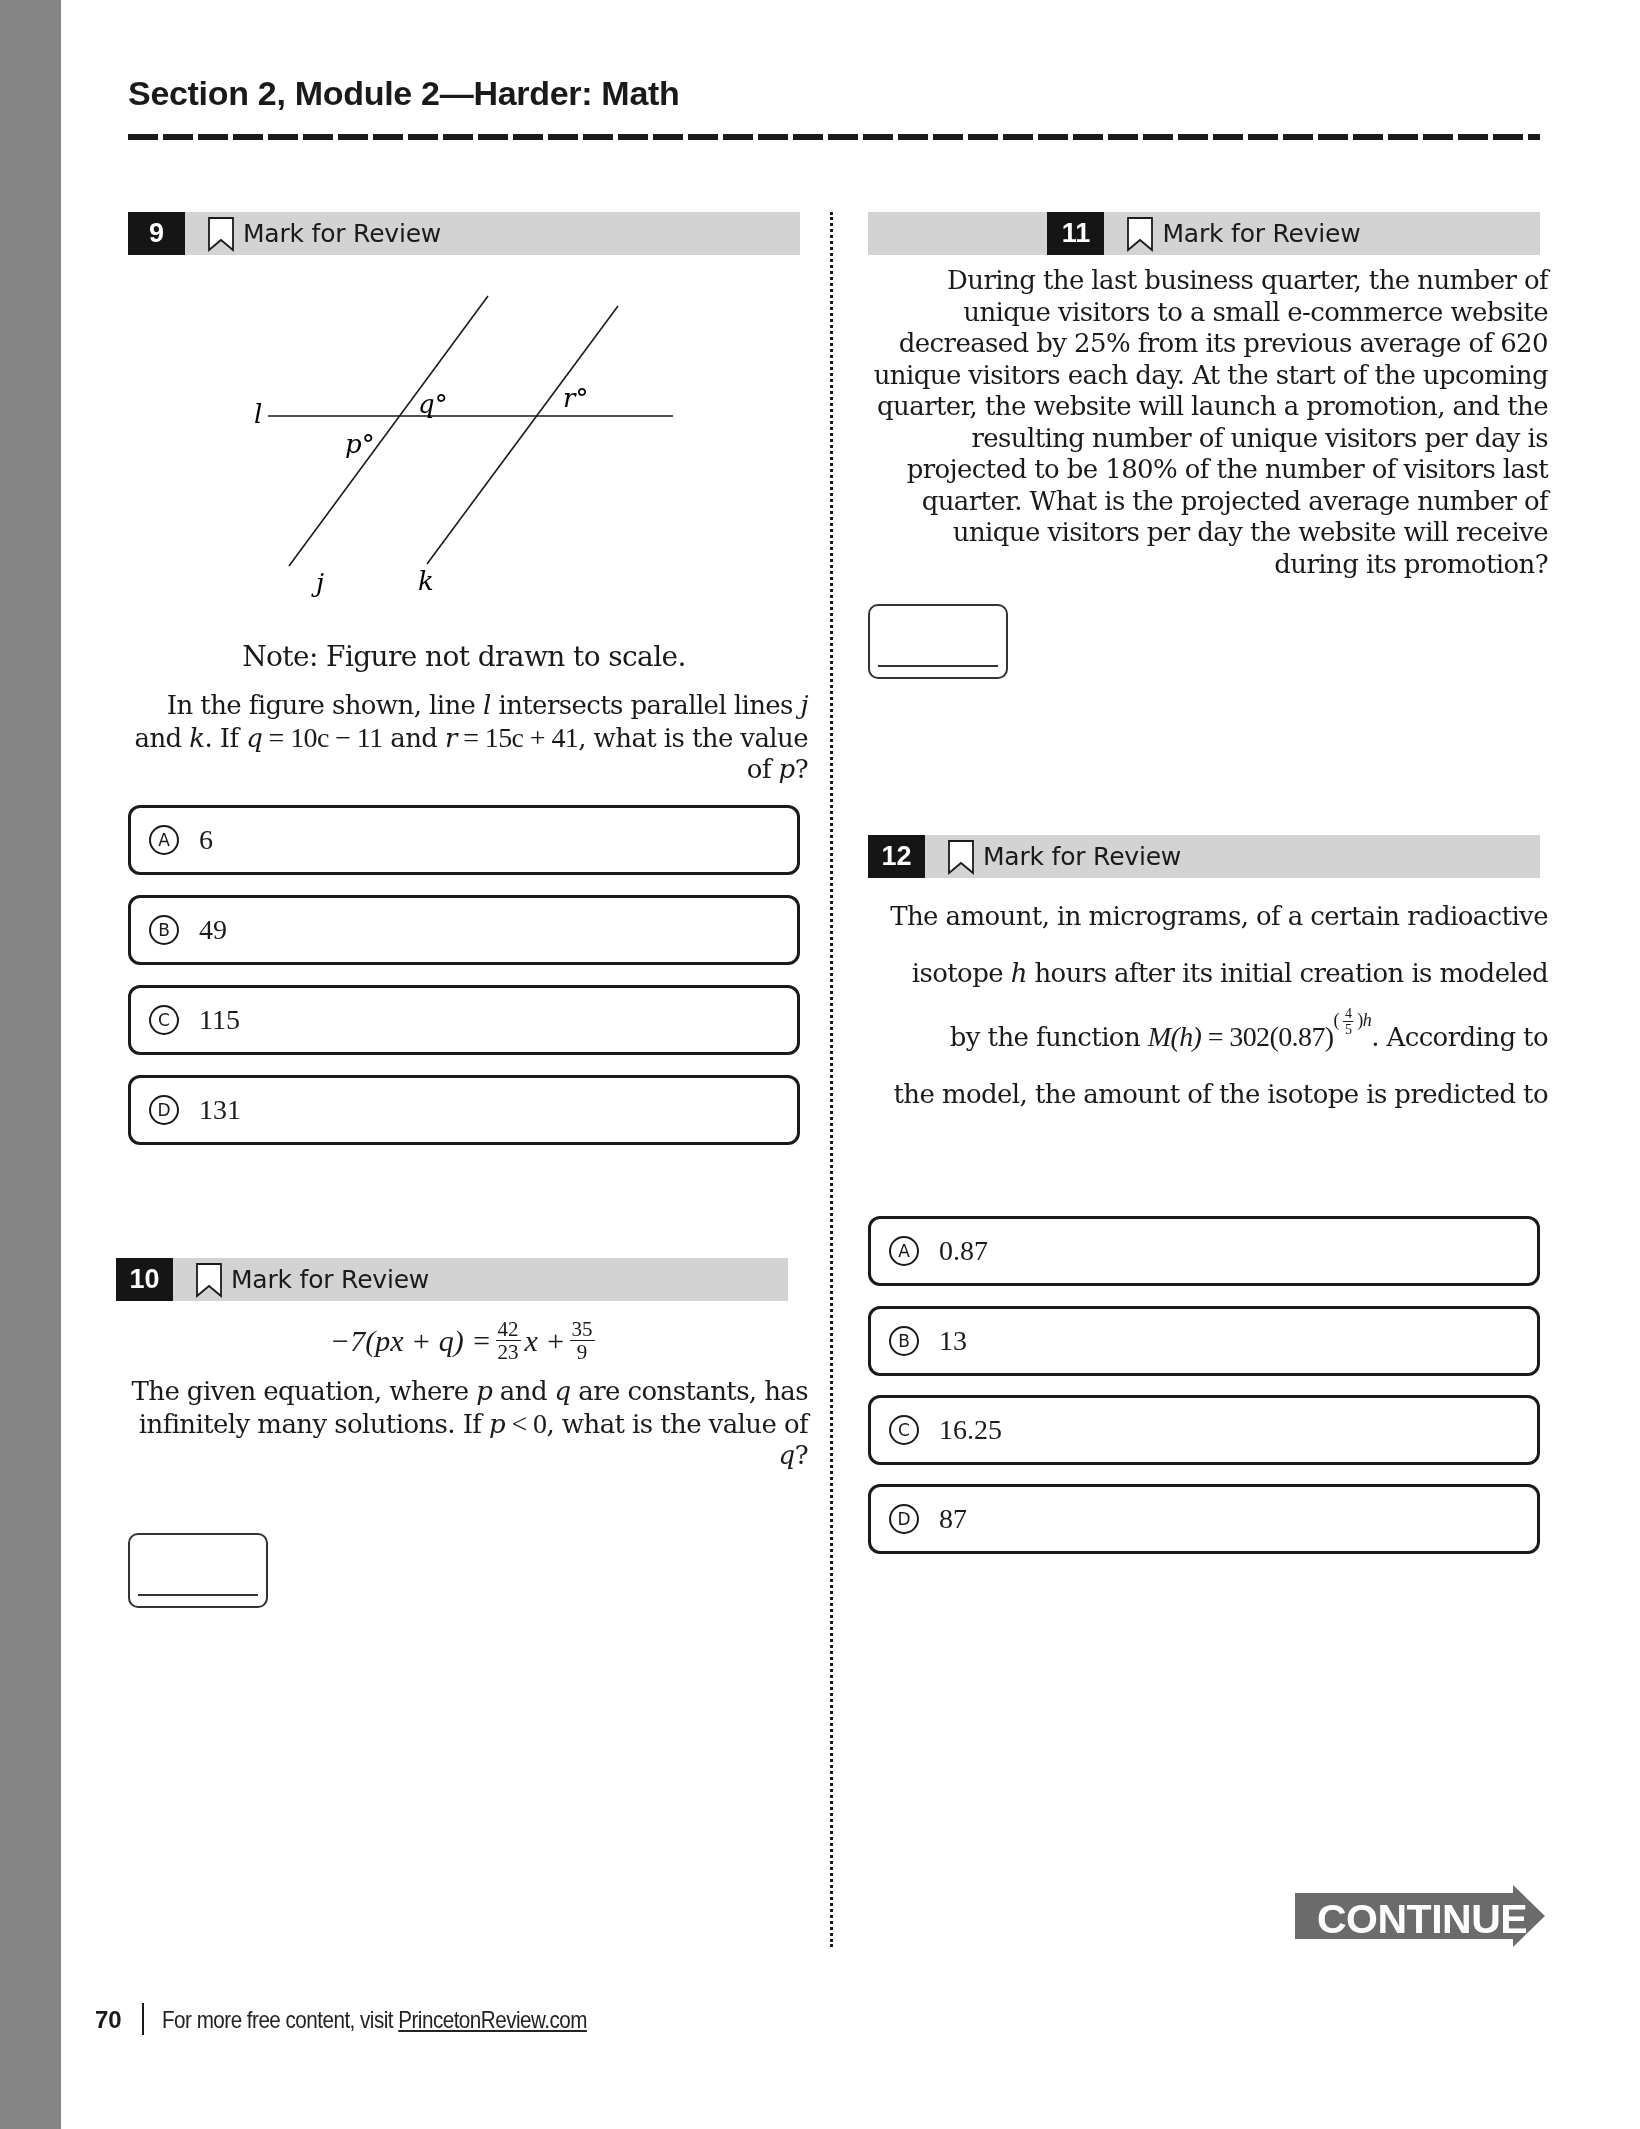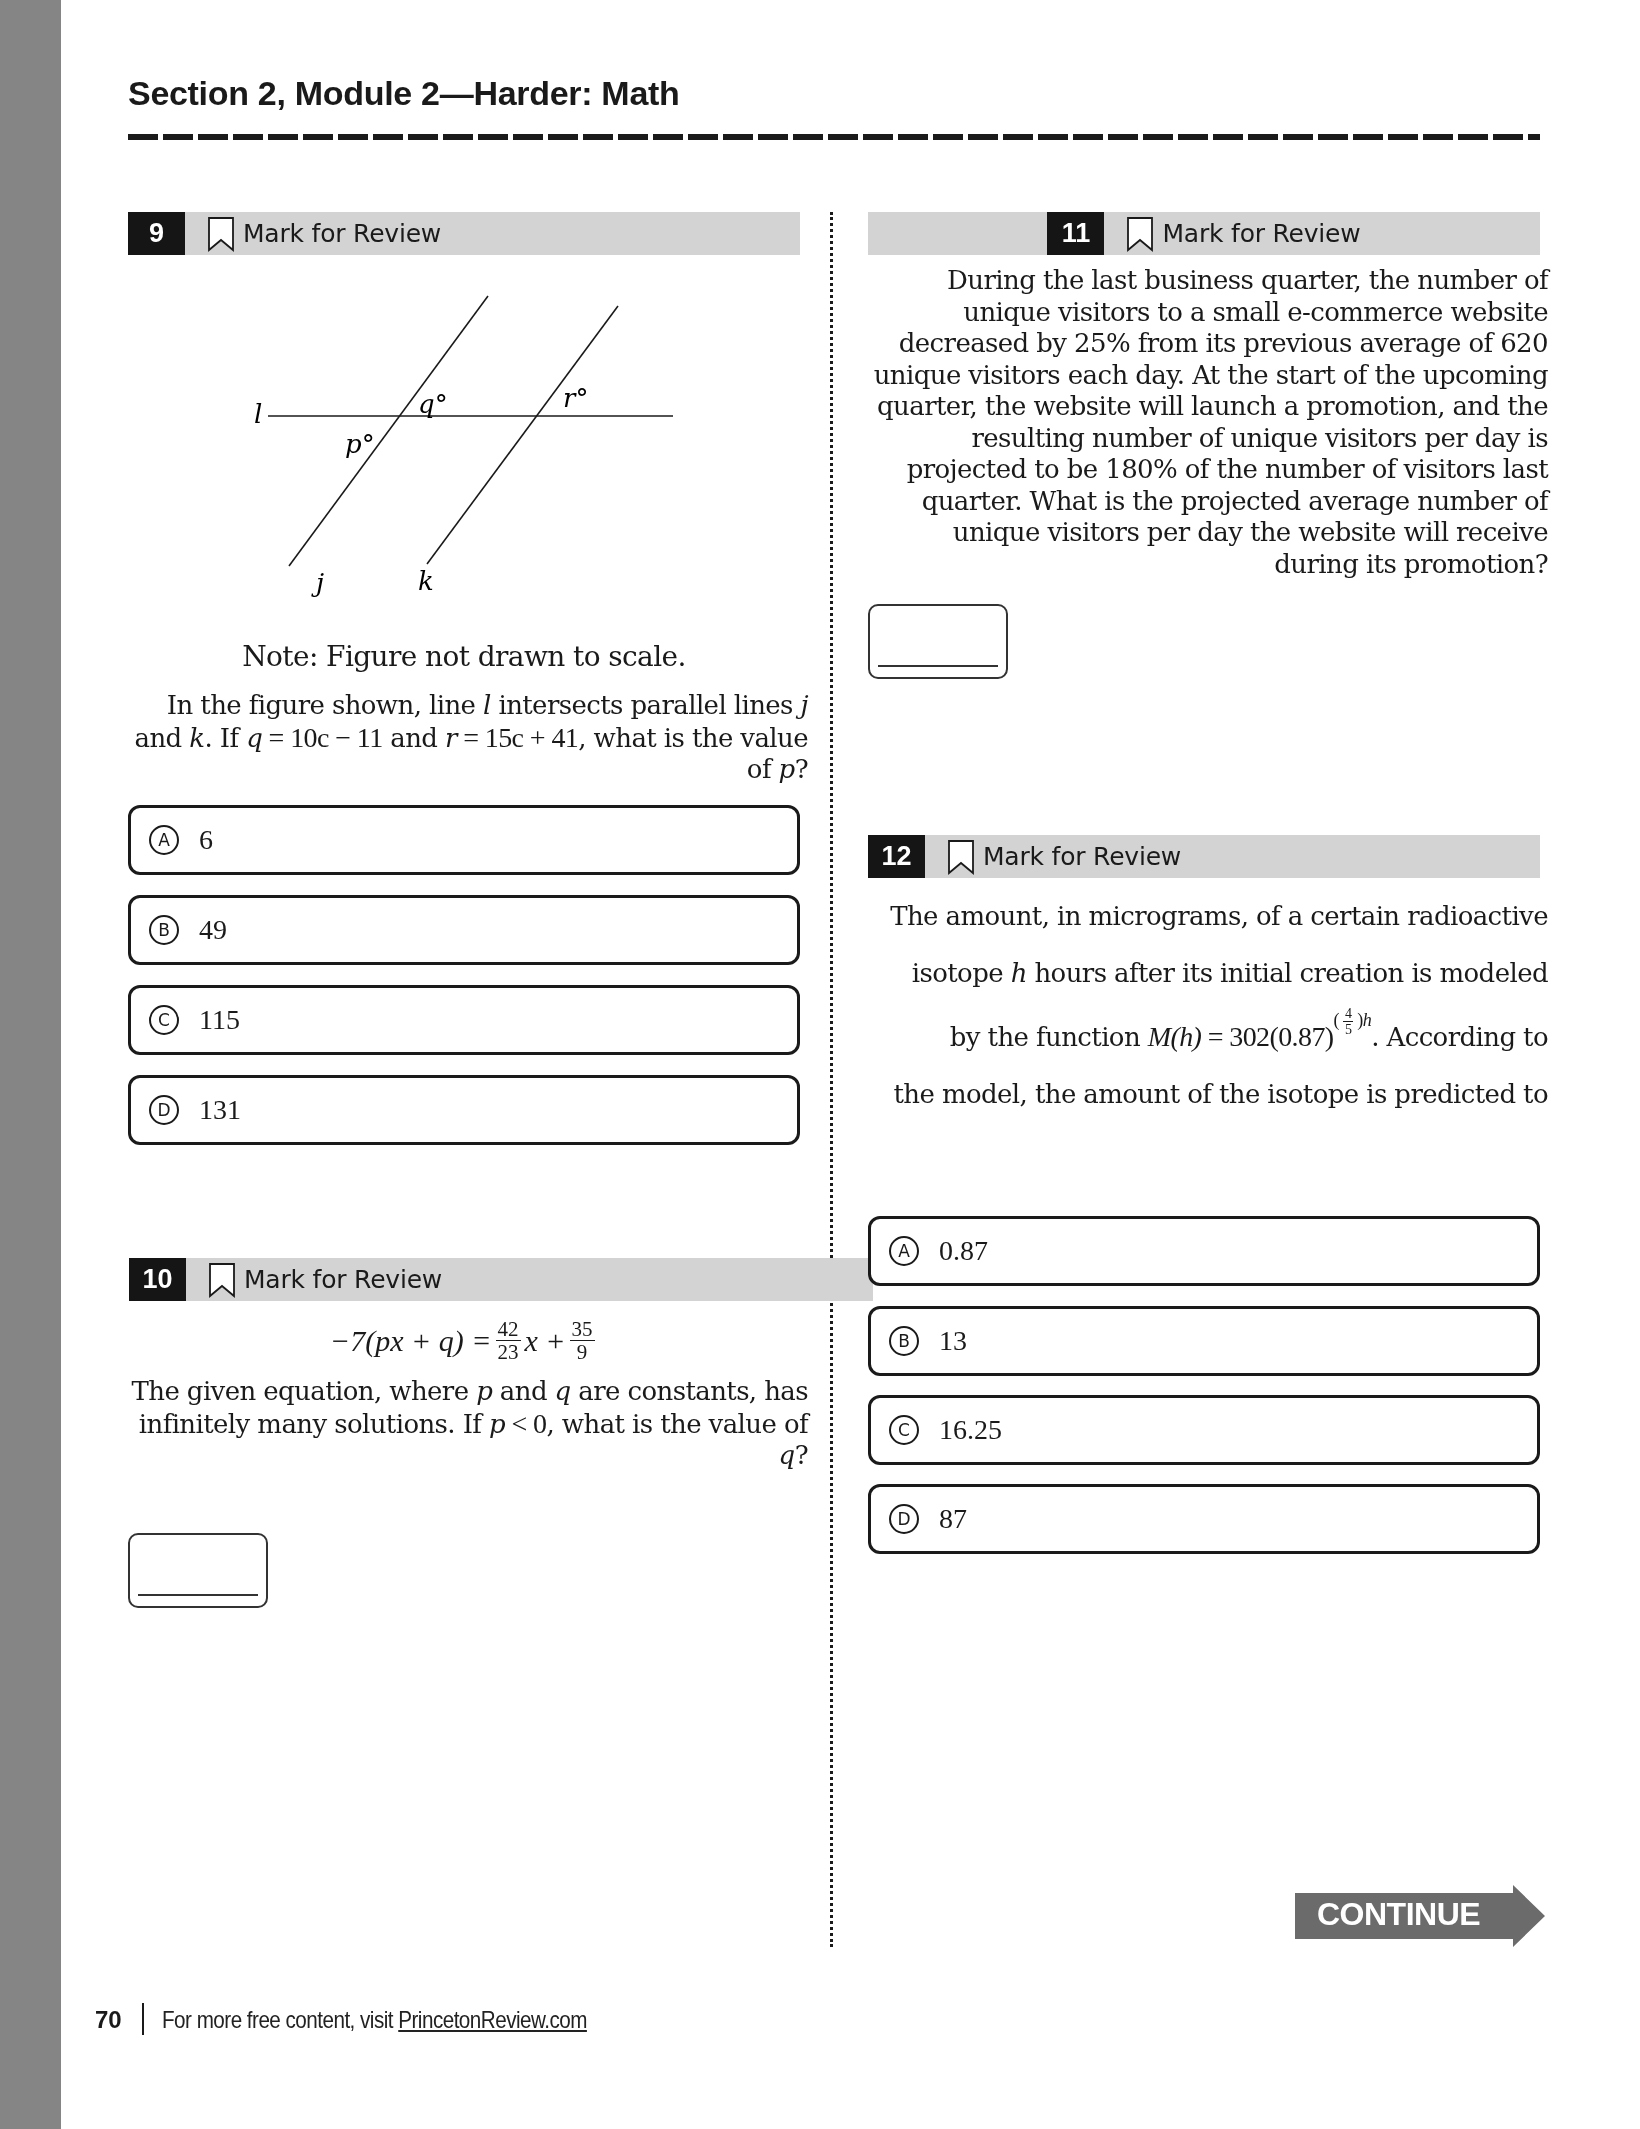--- a/index.html
+++ b/index.html
@@ -32,21 +32,21 @@
 
   .gridbox { position:absolute; width:140px; height:75px; border:2.5px solid #333; border-radius:10px; box-sizing:border-box; }
   .gridbox .line { position:absolute; left:8px; right:8px; bottom:10px; height:2px; background:#333; }
 
   .eq { position:absolute; font-family:"Liberation Serif", serif; font-size:30px; display:flex; align-items:center; }
   .frac { display:inline-flex; flex-direction:column; align-items:center; font-size:21px; line-height:22px; margin:0 4px; }
   .frac .n { border-bottom:1.5px solid #1a1a1a; padding:0 2px; }
 
   .continue { position:absolute; left:1295px; top:1885px; width:250px; height:62px; }
   .continue-label { position:absolute; left:1317px; top:1896px; font-family:"Liberation Sans", sans-serif; font-weight:bold;
-                    font-size:32px; color:#fff; letter-spacing:-0.5px; }
+                    font-size:41px; color:#fff; letter-spacing:-0.5px; }
 
   .footer-page { position:absolute; left:95px; top:2006px; font-family:"Liberation Sans", sans-serif; font-weight:bold; font-size:24px; }
   .footer-bar { position:absolute; left:142px; top:2003px; width:2px; height:32px; background:#1a1a1a; }
   .footer-text { position:absolute; left:162px; top:2006px; font-family:"Liberation Sans", sans-serif; font-size:24px; color:#222;
                  letter-spacing:-0.6px; transform:scaleX(0.86); transform-origin:left; }
   .footer-link { text-decoration:underline; }
   svg text { font-family:"DejaVu Serif", serif; font-style:italic; }
 </style>
 </head>
 <body>
@@ -94,21 +94,21 @@
 </div>
 <div class="choice" style="left:128px; top:985px; width:672px; height:70px;">
   <span class="letter">C</span>
   <span class="cval">115</span>
 </div>
 <div class="choice" style="left:128px; top:1075px; width:672px; height:70px;">
   <span class="letter">D</span>
   <span class="cval">131</span>
 </div>
 
-<div class="qhead" style="left:129px; top:1258px; width:744px;">
+<div class="qhead" style="left:116px; top:1258px; width:672px;">
   <div class="qnum">10</div>
   <svg class="bm" viewBox="0 0 28 36">
       <path d="M2 2 H26 V34 L14 24 L2 34 Z" fill="#fff" stroke="#1a1a1a" stroke-width="1.8"></path>
     </svg>
   <span class="mfr">Mark for Review</span>
 </div>
 
 <div class="eq" style="left:330px; top:1318px;">
   <i>−7(px + q) =</i>
   <span class="frac">

